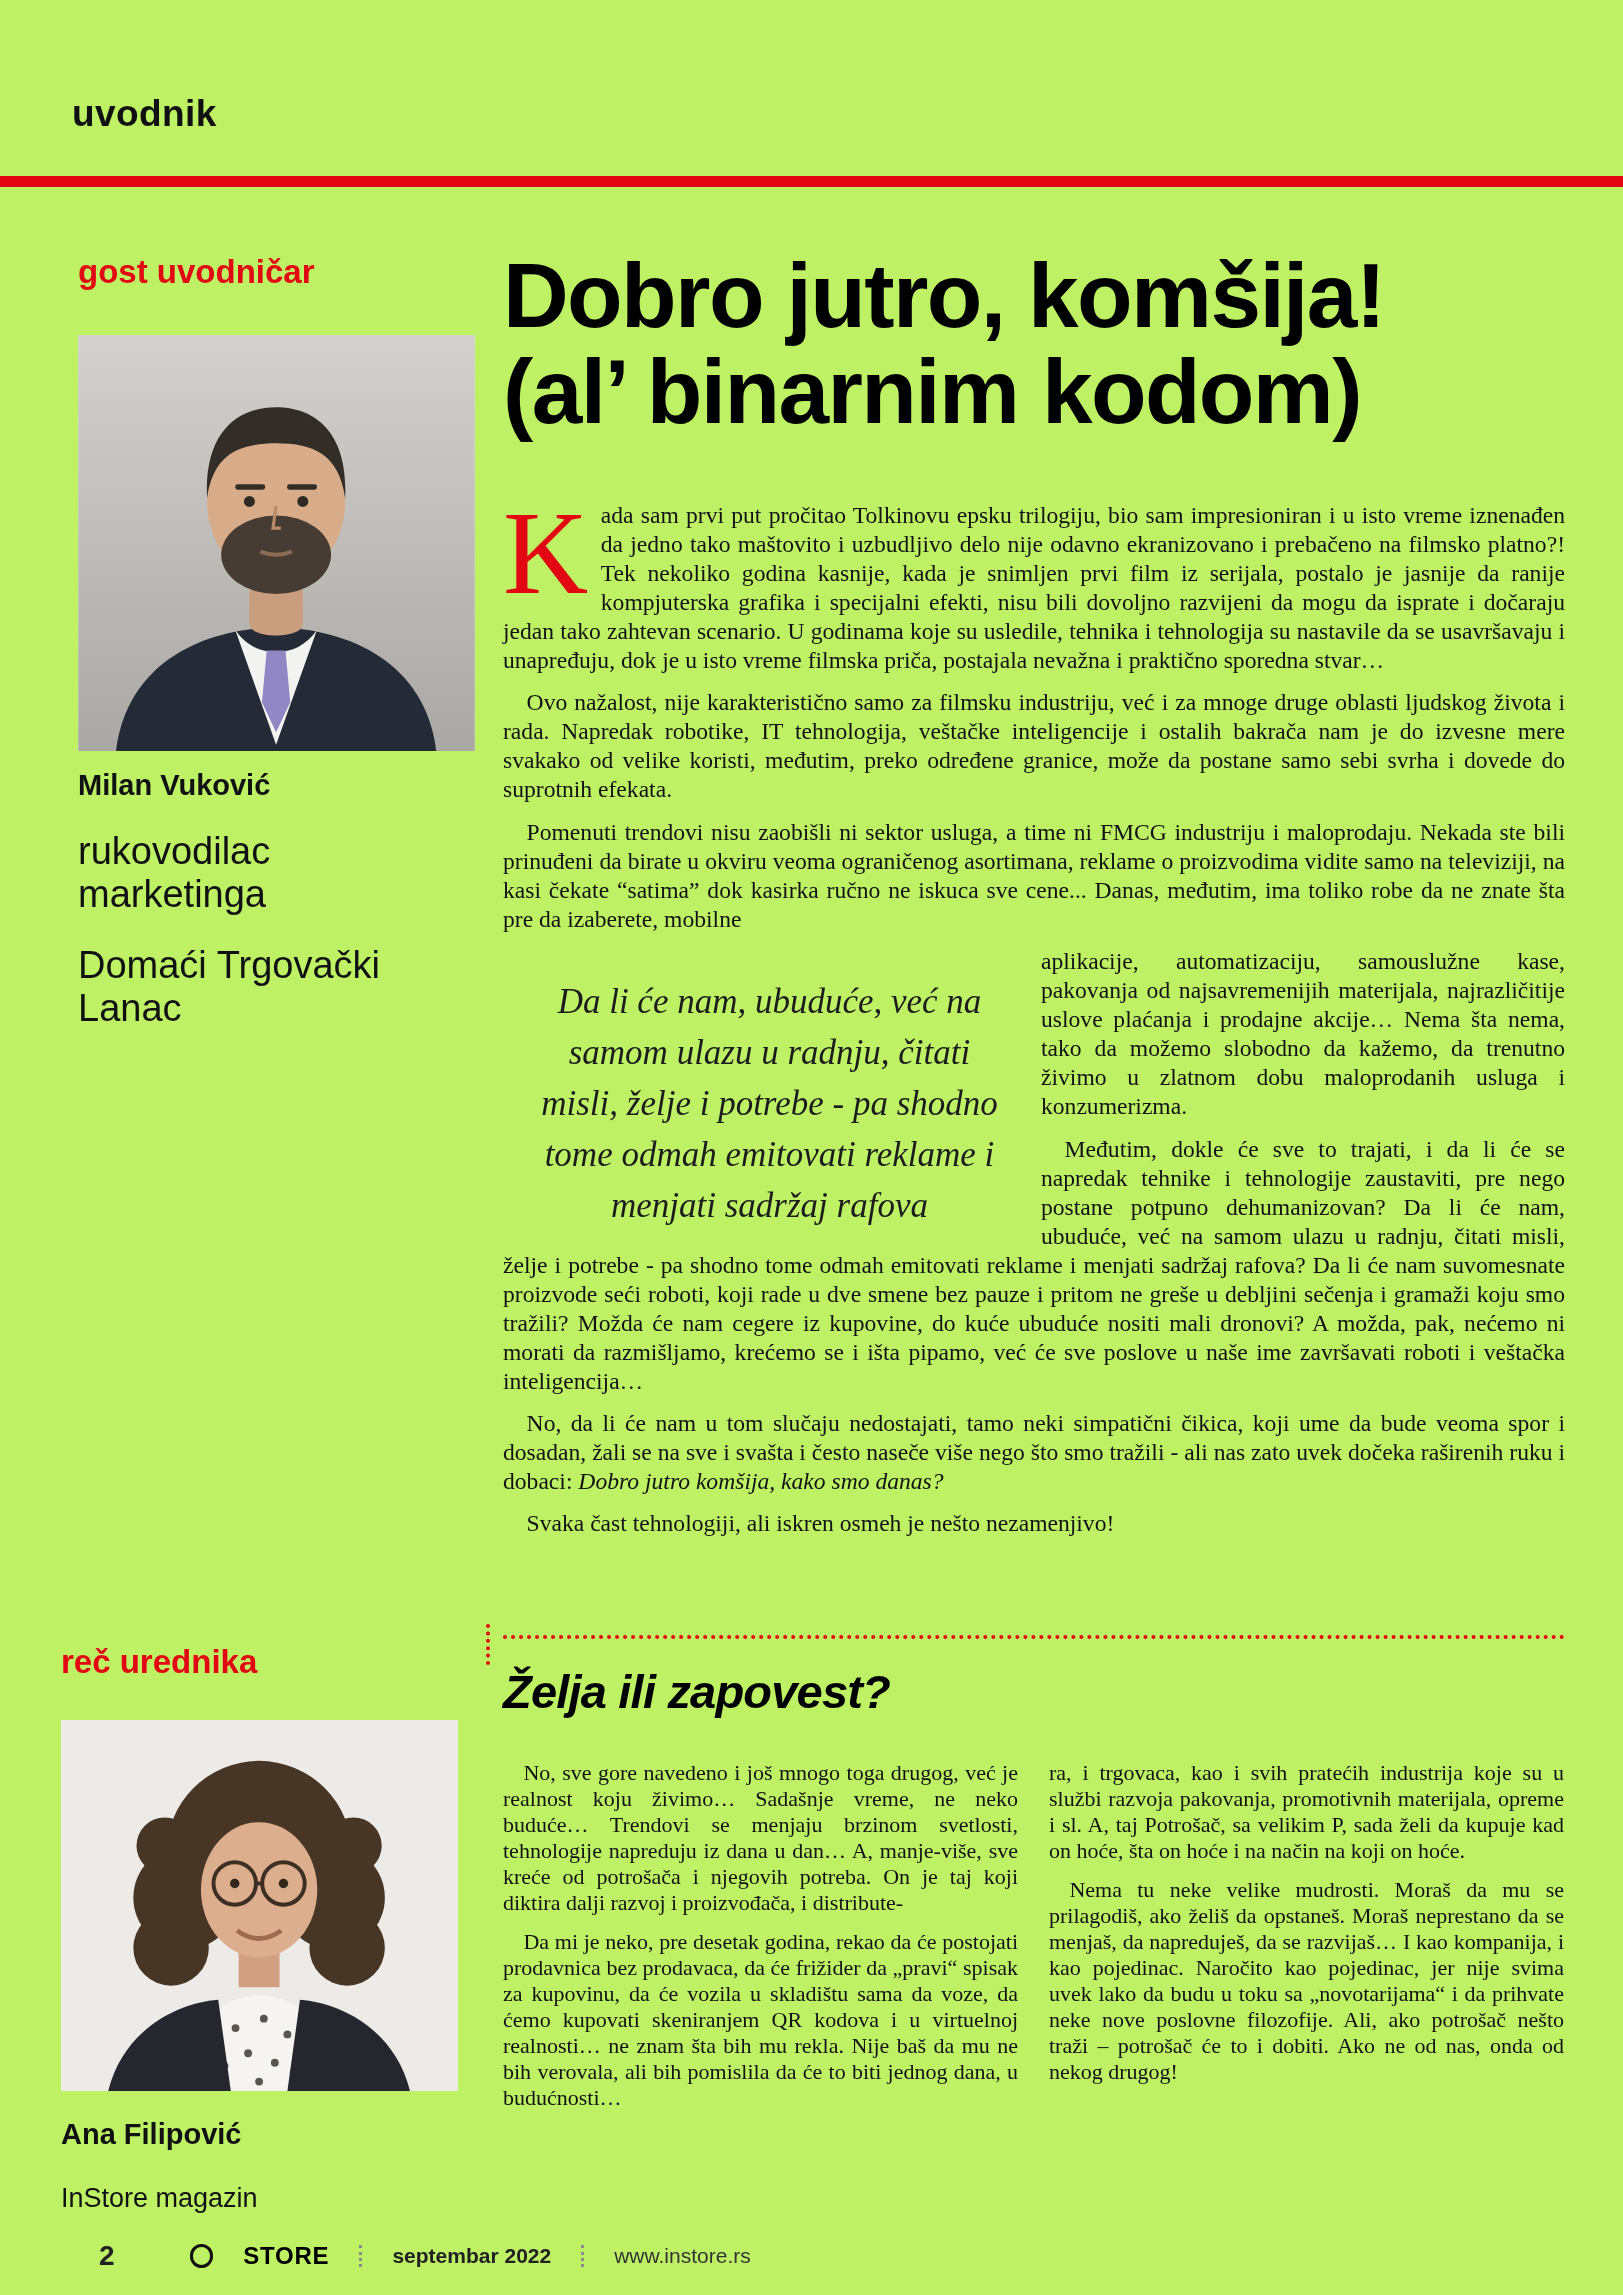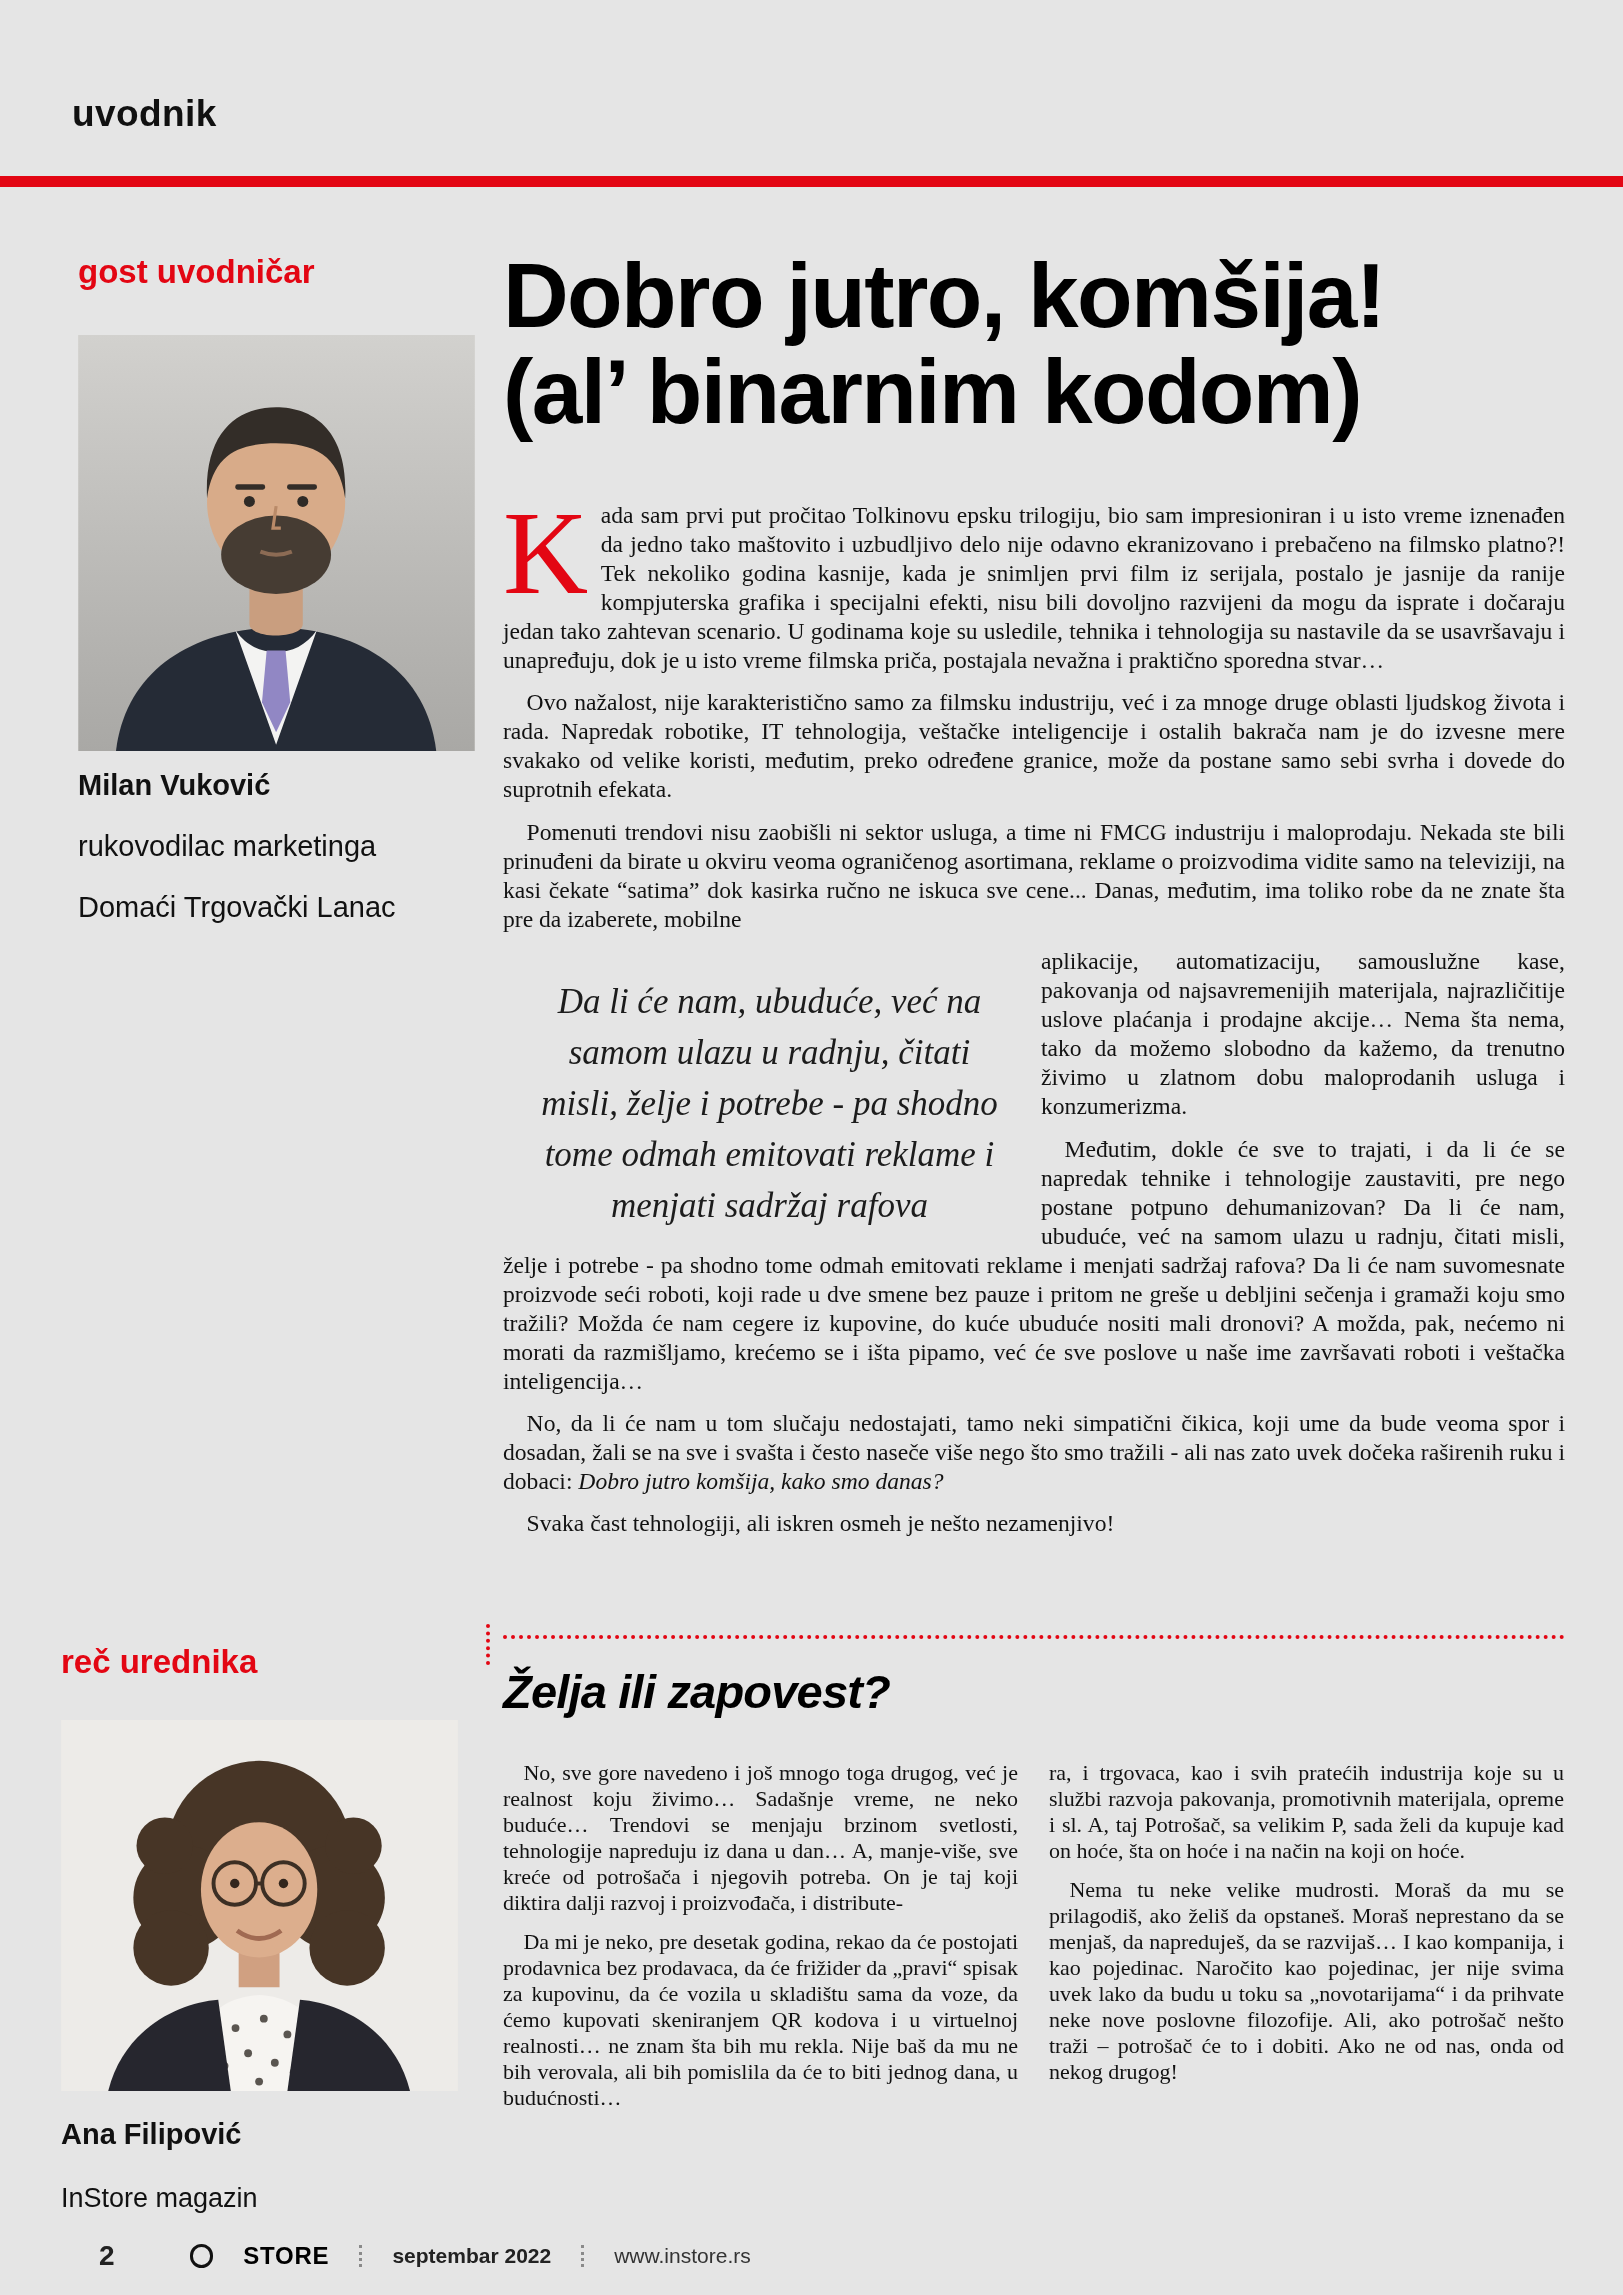--- a/index.html
+++ b/index.html
@@ -2,21 +2,21 @@
 <html style="--accent: #e30613;font-size:12.6px"><head>
 <meta charset="utf-8">
 <style>
   :root { --accent: #e30613; }
   * { margin: 0; padding: 0; box-sizing: border-box; }
   html, body { background: #ffffff; }
   .page {
     position: relative;
     width: 1623px;
     height: 2295px;
-    background: #e5e5e5;
+    background: #bef264;
     color: #151515;
     overflow: hidden;
     font-family: "Liberation Sans", sans-serif;
   }
 
   
   .kicker {
     position: absolute; left: 72px; top: 93px;
     font-size: 37px; font-weight: bold; color: #111; letter-spacing: 0.4px;
   }
@@ -27,21 +27,21 @@
 
   
   .section-label { color: var(--accent); font-size: 33px; font-weight: bold; }
   .sidebar1 { position: absolute; left: 61px; top: 253px; width: 397px; padding-left: 17px; }
   .sidebar2 { position: absolute; left: 61px; top: 1643px; width: 476px; }
   .photo { margin-top: 44px; width: 397px; overflow: hidden; background: #dddcd9; }
   .photo svg { display: block; width: 100%; height: 100%; }
   .photo1 { height: 416px; }
   .photo2 { height: 371px; margin-top: 39px; }
   .author-name { margin-top: 18px; font-size: 29px; font-weight: bold; color: #111; }
-  .author-role { margin-top: 28px; font-size: 29px; color: #111; }
+  .author-role { margin-top: 28px; font-size: 38px; color: #111; }
   .name2 { margin-top: 27px; font-size: 29px; font-weight: bold; color: #111; }
   .role2 { margin-top: 32px; font-size: 27px; color: #111; }
 
   
   .main1 { position: absolute; left: 503px; top: 248px; width: 1062px; }
   .headline-line {
     font-size: 91px; line-height: 96px; font-weight: 800;
     letter-spacing: -1.6px; color: #000;
   }
   .body1 {

